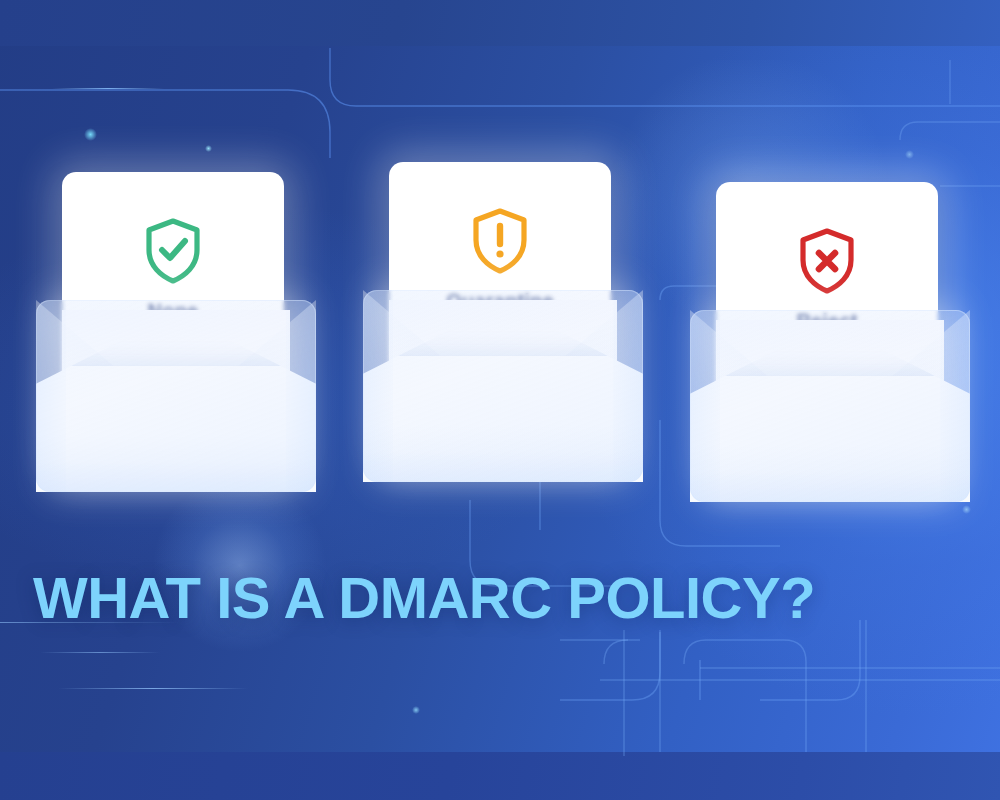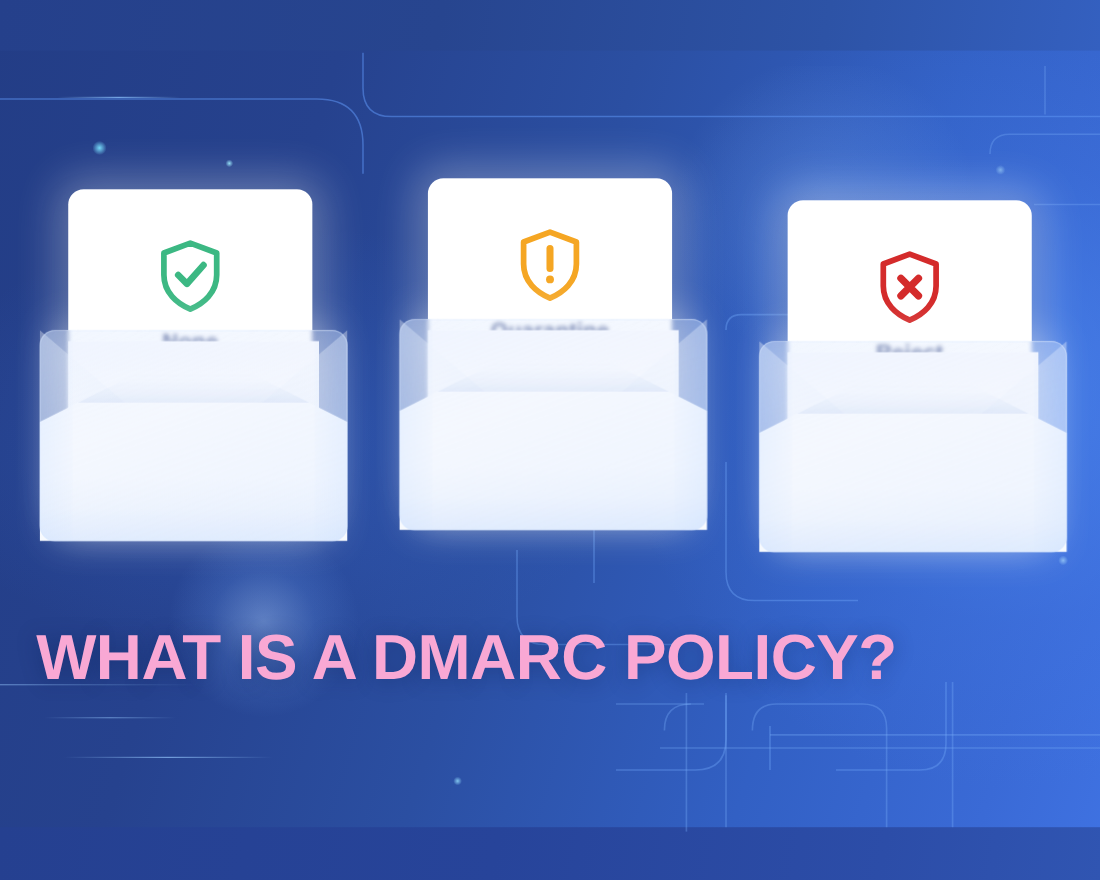--- a/index.html
+++ b/index.html
@@ -150,21 +150,21 @@
     border-radius:0 0 14px 14px;
     background:linear-gradient(0deg,rgba(200,222,255,.26),rgba(200,222,255,0));
     pointer-events:none;
   }
 
   
   .title{
     position:absolute; left:0; top:564px; width:848px;
     text-align:center;
     font-size:58px; font-weight:bold; letter-spacing:-0.5px;
-    color:#f9a8d4;
+    color:#7dd3fc;
     text-shadow:0 2px 18px rgba(10,30,80,.35);
     white-space:nowrap;
   }
 </style>
 </head>
 <body>
 
 <div class="stage">
 
   <div class="bg-base"></div>

